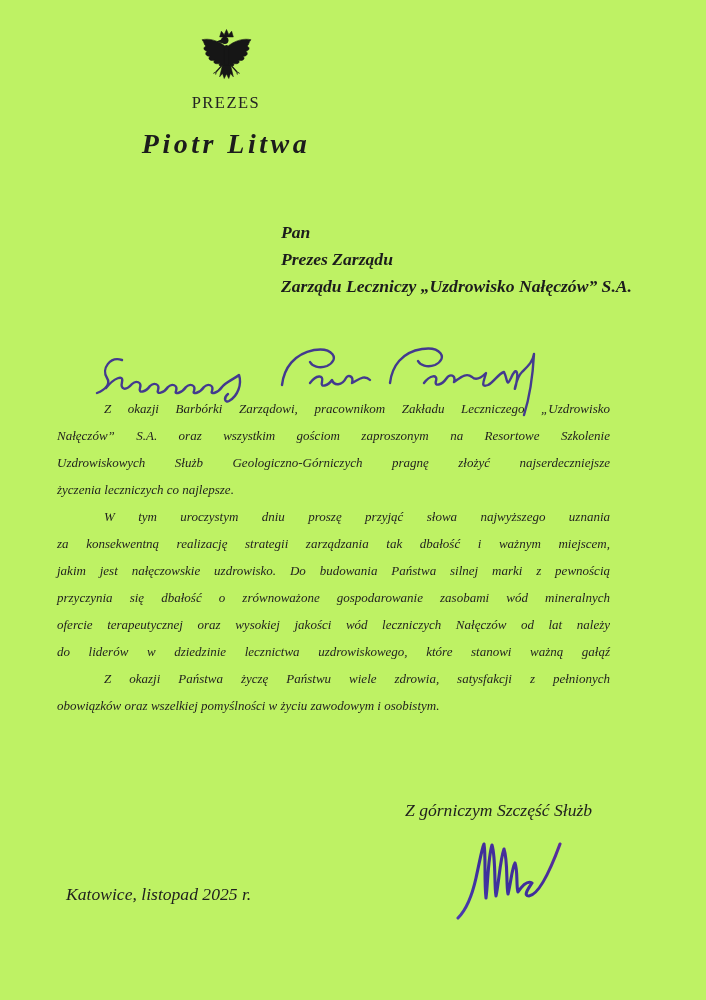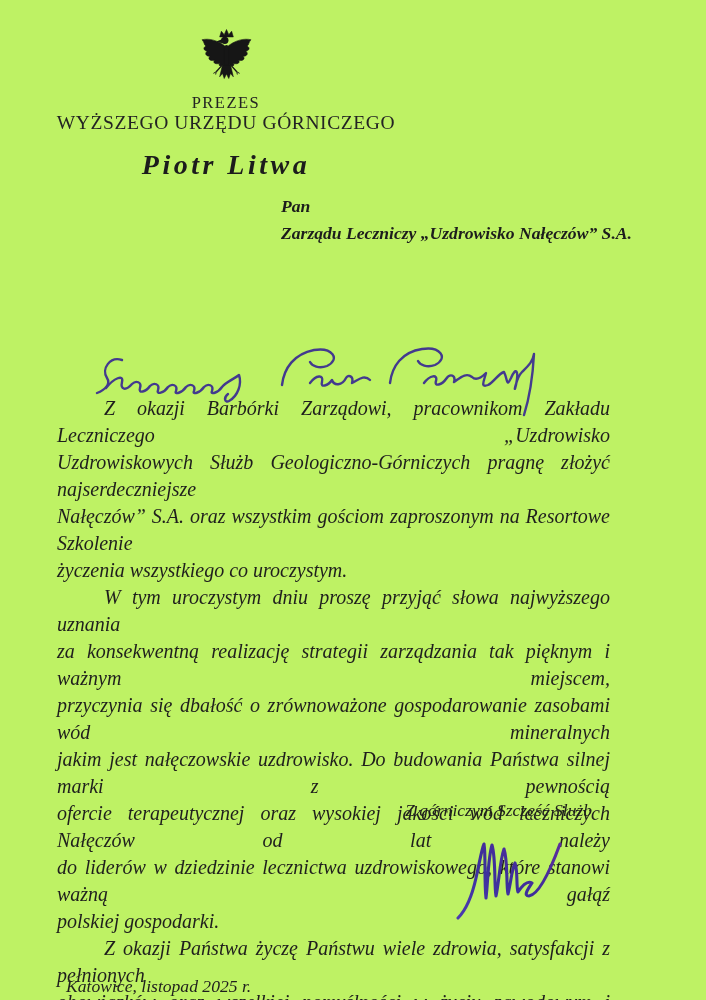--- a/index.html
+++ b/index.html
@@ -11,40 +11,40 @@
     color:#1f1f1d;
     overflow:hidden;
   }
   
   .letterhead{position:absolute;left:0;top:0;width:452px;text-align:center;}
   .emblem-wrap{margin:28px auto 6px auto;width:57px;height:60px;}
   .lh-title{font-size:16.5px;letter-spacing:1.5px;color:#232323;line-height:18px;}
   .lh-office{font-size:19.5px;letter-spacing:0.6px;color:#232323;line-height:20px;margin-top:1px;}
   .lh-signer{font-size:28px;font-weight:bold;font-style:italic;letter-spacing:3.5px;color:#1c1c1c;margin-top:16px;}
   
-  .recipient{position:absolute;left:281px;top:193px;}
+  .recipient{position:absolute;left:281px;top:219px;}
   .recipient-line{
     font-size:17.6px;font-weight:bold;font-style:italic;
     line-height:27px;color:#1c1c1c;white-space:nowrap;
   }
   
   .greeting-svg{position:absolute;left:86px;top:338px;overflow:visible;}
   
   .body-text{position:absolute;left:57px;top:395px;width:553px;font-style:italic;}
   .jline{
-    font-size:20px;line-height:27px;color:#1f1f1d;
+    font-size:13px;line-height:27px;color:#1f1f1d;
     text-align:justify;text-align-last:justify;
   }
   .jline.first{text-indent:47px;}
   .jline.last{text-align-last:left;}
   
   .closing{position:absolute;left:405px;top:800px;font-size:17.6px;font-style:italic;color:#1f1f1d;white-space:nowrap;}
   .signature-svg{position:absolute;left:452px;top:832px;overflow:visible;}
   
-  .place-date{position:absolute;left:66px;top:976px;font-size:17.6px;font-style:italic;color:#1f1f1d;white-space:nowrap;}
+  .place-date{position:absolute;left:66px;top:884px;font-size:17.6px;font-style:italic;color:#1f1f1d;white-space:nowrap;}
 </style>
 </head>
 <body>
 
 <div class="page">
 
   <div class="letterhead">
     <div class="emblem-wrap">
       <svg width="57" height="60" viewBox="0 0 100 104">
         <g fill="#161616" stroke="#161616">
@@ -61,58 +61,57 @@
           <use href="#wingL" transform="scale(-1,1) translate(-100,0)"></use>
 
           <path d="M43,64 L57,64 L62,85 L57,79 L54,88 L50,80 L46,88 L43,79 L38,85 Z" stroke-width="1"></path>
 
           <path d="M42,65 L32,76 M58,65 L68,76" fill="none" stroke-width="2.4"></path>
           <path d="M32,76 L27,79 M32,76 L31,81 M68,76 L73,79 M68,76 L69,81" fill="none" stroke-width="1.6"></path>
         </g>
       </svg>
     </div>
     <div class="lh-title">PREZES</div>
-    <div class="lh-office">WYŻSZEGO URZĘDU GÓRNICZEGO</div>
     <div class="lh-signer">Piotr Litwa</div>
   </div>
 
   <div class="recipient">
       <div class="recipient-line first">Pan</div>
+      <div class="recipient-line">Prezes Zarządu</div>
       <div class="recipient-line last">Zarządu Leczniczy „Uzdrowisko Nałęczów” S.A.</div>
     </div>
 
   <svg class="greeting-svg" width="456" height="95" viewBox="0 0 456 95">
     <g fill="none" stroke="#3d3191" stroke-width="2.4" stroke-linecap="round" stroke-linejoin="round" opacity="0.95">
 
       <path d="M36,22 C24,18 15,31 21,40 C25,46 19,52 11,55"></path>
       <path d="M20,50 C28,40 38,36 36,44 C34,52 40,53 46,46 C50,42 56,44 54,50 C52,56 60,54 64,48 C68,44 74,46 72,52 C70,57 78,55 82,49 C86,45 92,47 90,53 C88,57 96,55 100,49 C104,45 110,47 108,53 C106,57 114,55 118,49 C122,45 128,47 126,53 C124,57 132,55 136,49 C140,44 148,41 153,37 C156,46 152,58 143,63 C139,65 137,60 142,56"></path>
 
       <path d="M196,47 C198,30 208,16 228,12 C246,9 255,21 241,28 C233,31 226,28 224,24"></path>
       <path d="M224,45 C230,37 238,36 236,44 C234,50 242,48 246,42 C248,48 256,48 260,40 C262,36 268,38 266,45 C272,42 278,36 284,42"></path>
 
       <path d="M304,45 C306,28 316,14 336,11 C354,8 363,20 349,27 C341,30 334,27 332,23"></path>
       <path d="M338,45 C344,37 352,36 350,43 C348,49 356,47 360,41 C364,35 370,37 368,44 C374,40 380,34 386,39 C390,43 396,39 400,35 C398,43 394,50 402,47 C408,44 412,36 418,34 C422,42 420,50 425,40 C430,28 433,33 430,47 C427,59 430,40 436,34 C441,29 447,24 448,16 C447,34 444,58 438,77"></path>
     </g>
   </svg>
 
   <div class="body-text">
     <div class="para">
         <div class="jline first">Z okazji Barbórki Zarządowi, pracownikom Zakładu Leczniczego „Uzdrowisko</div>
+        <div class="jline">Nałęczów” S.A. oraz wszystkim gościom zaproszonym na Resortowe Szkolenie</div>
         <div class="jline">Uzdrowiskowych Służb Geologiczno-Górniczych pragnę złożyć najserdeczniejsze</div>
-        <div class="jline">Nałęczów” S.A. oraz wszystkim gościom zaproszonym na Resortowe Szkolenie</div>
-        <div class="jline last">życzenia wszystkiego co uroczystym.</div>
+        <div class="jline last">życzenia leczniczych co najlepsze.</div>
       </div>
     <div class="para">
         <div class="jline first">W tym uroczystym dniu proszę przyjąć słowa najwyższego uznania</div>
-        <div class="jline">za konsekwentną realizację strategii zarządzania tak pięknym i ważnym miejscem,</div>
+        <div class="jline">za konsekwentną realizację strategii zarządzania tak dbałość i ważnym miejscem,</div>
+        <div class="jline">jakim jest nałęczowskie uzdrowisko. Do budowania Państwa silnej marki z pewnością</div>
         <div class="jline">przyczynia się dbałość o zrównoważone gospodarowanie zasobami wód mineralnych</div>
-        <div class="jline">jakim jest nałęczowskie uzdrowisko. Do budowania Państwa silnej marki z pewnością</div>
         <div class="jline">ofercie terapeutycznej oraz wysokiej jakości wód leczniczych Nałęczów od lat należy</div>
         <div class="jline">do liderów w dziedzinie lecznictwa uzdrowiskowego, które stanowi ważną gałąź</div>
-        <div class="jline last">polskiej gospodarki.</div>
       </div>
     <div class="para">
         <div class="jline first">Z okazji Państwa życzę Państwu wiele zdrowia, satysfakcji z pełnionych</div>
         <div class="jline last">obowiązków oraz wszelkiej pomyślności w życiu zawodowym i osobistym.</div>
       </div>
   </div>
 
   <div class="closing">Z górniczym Szczęść Służb</div>
 
   <svg class="signature-svg" width="120" height="95" viewBox="0 0 120 95">

